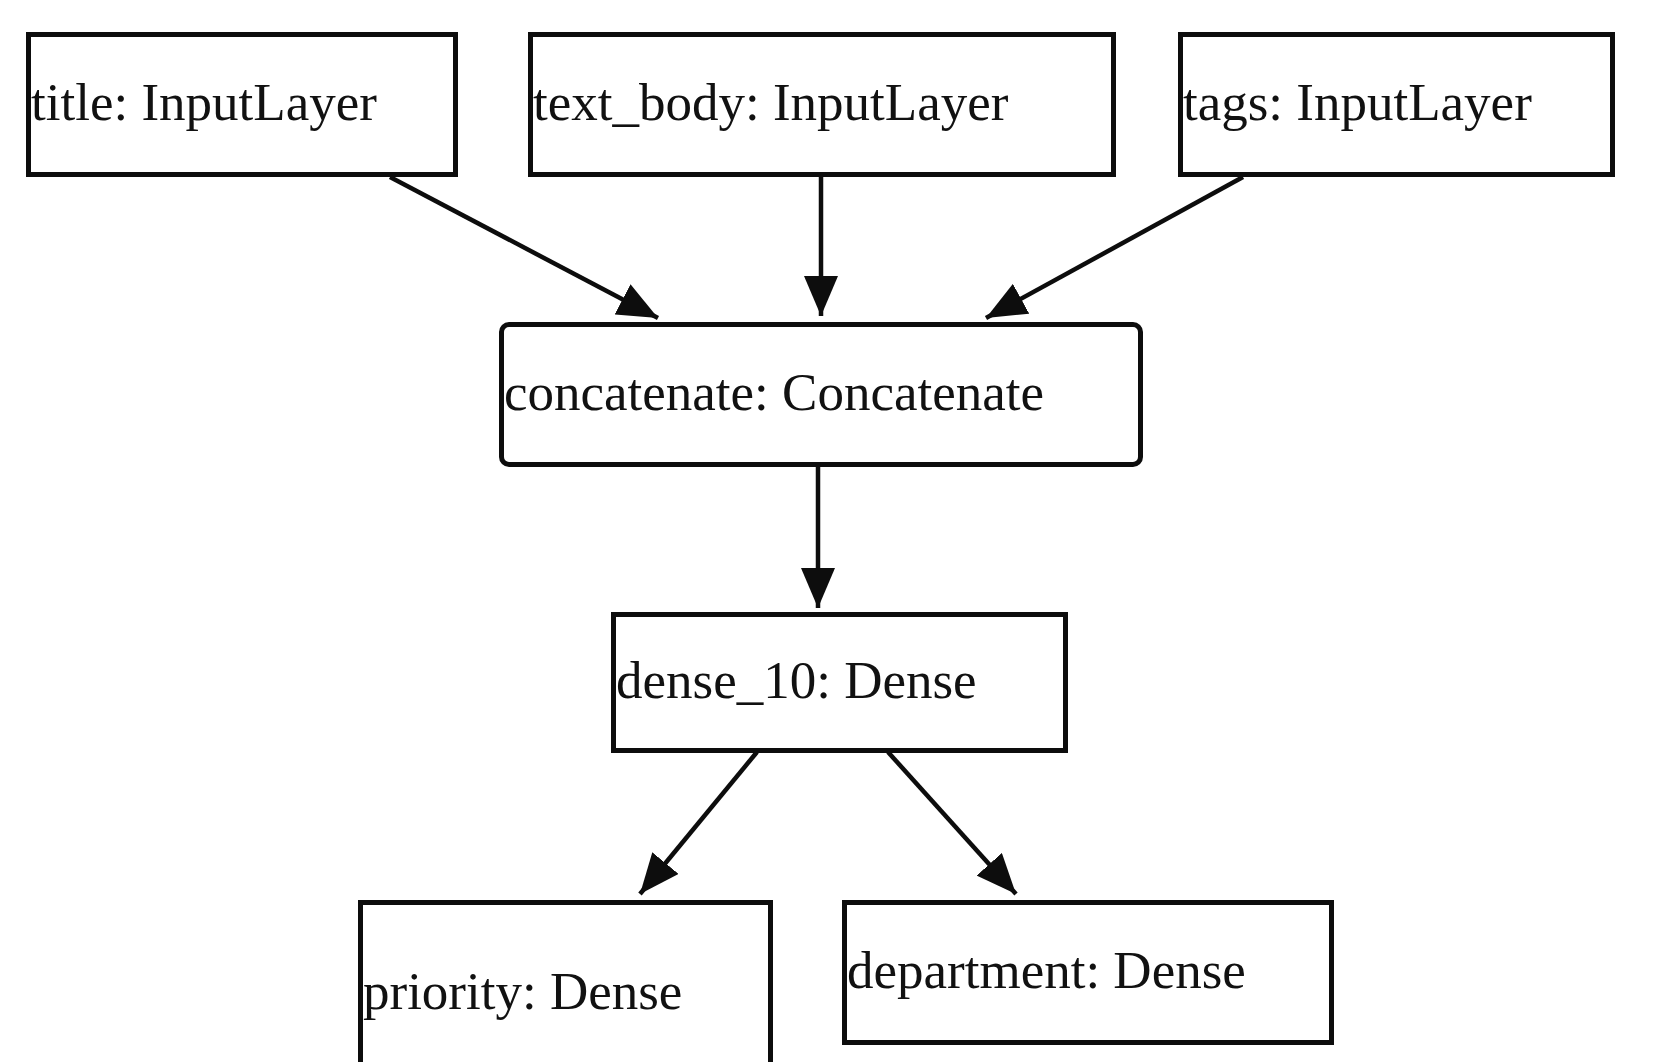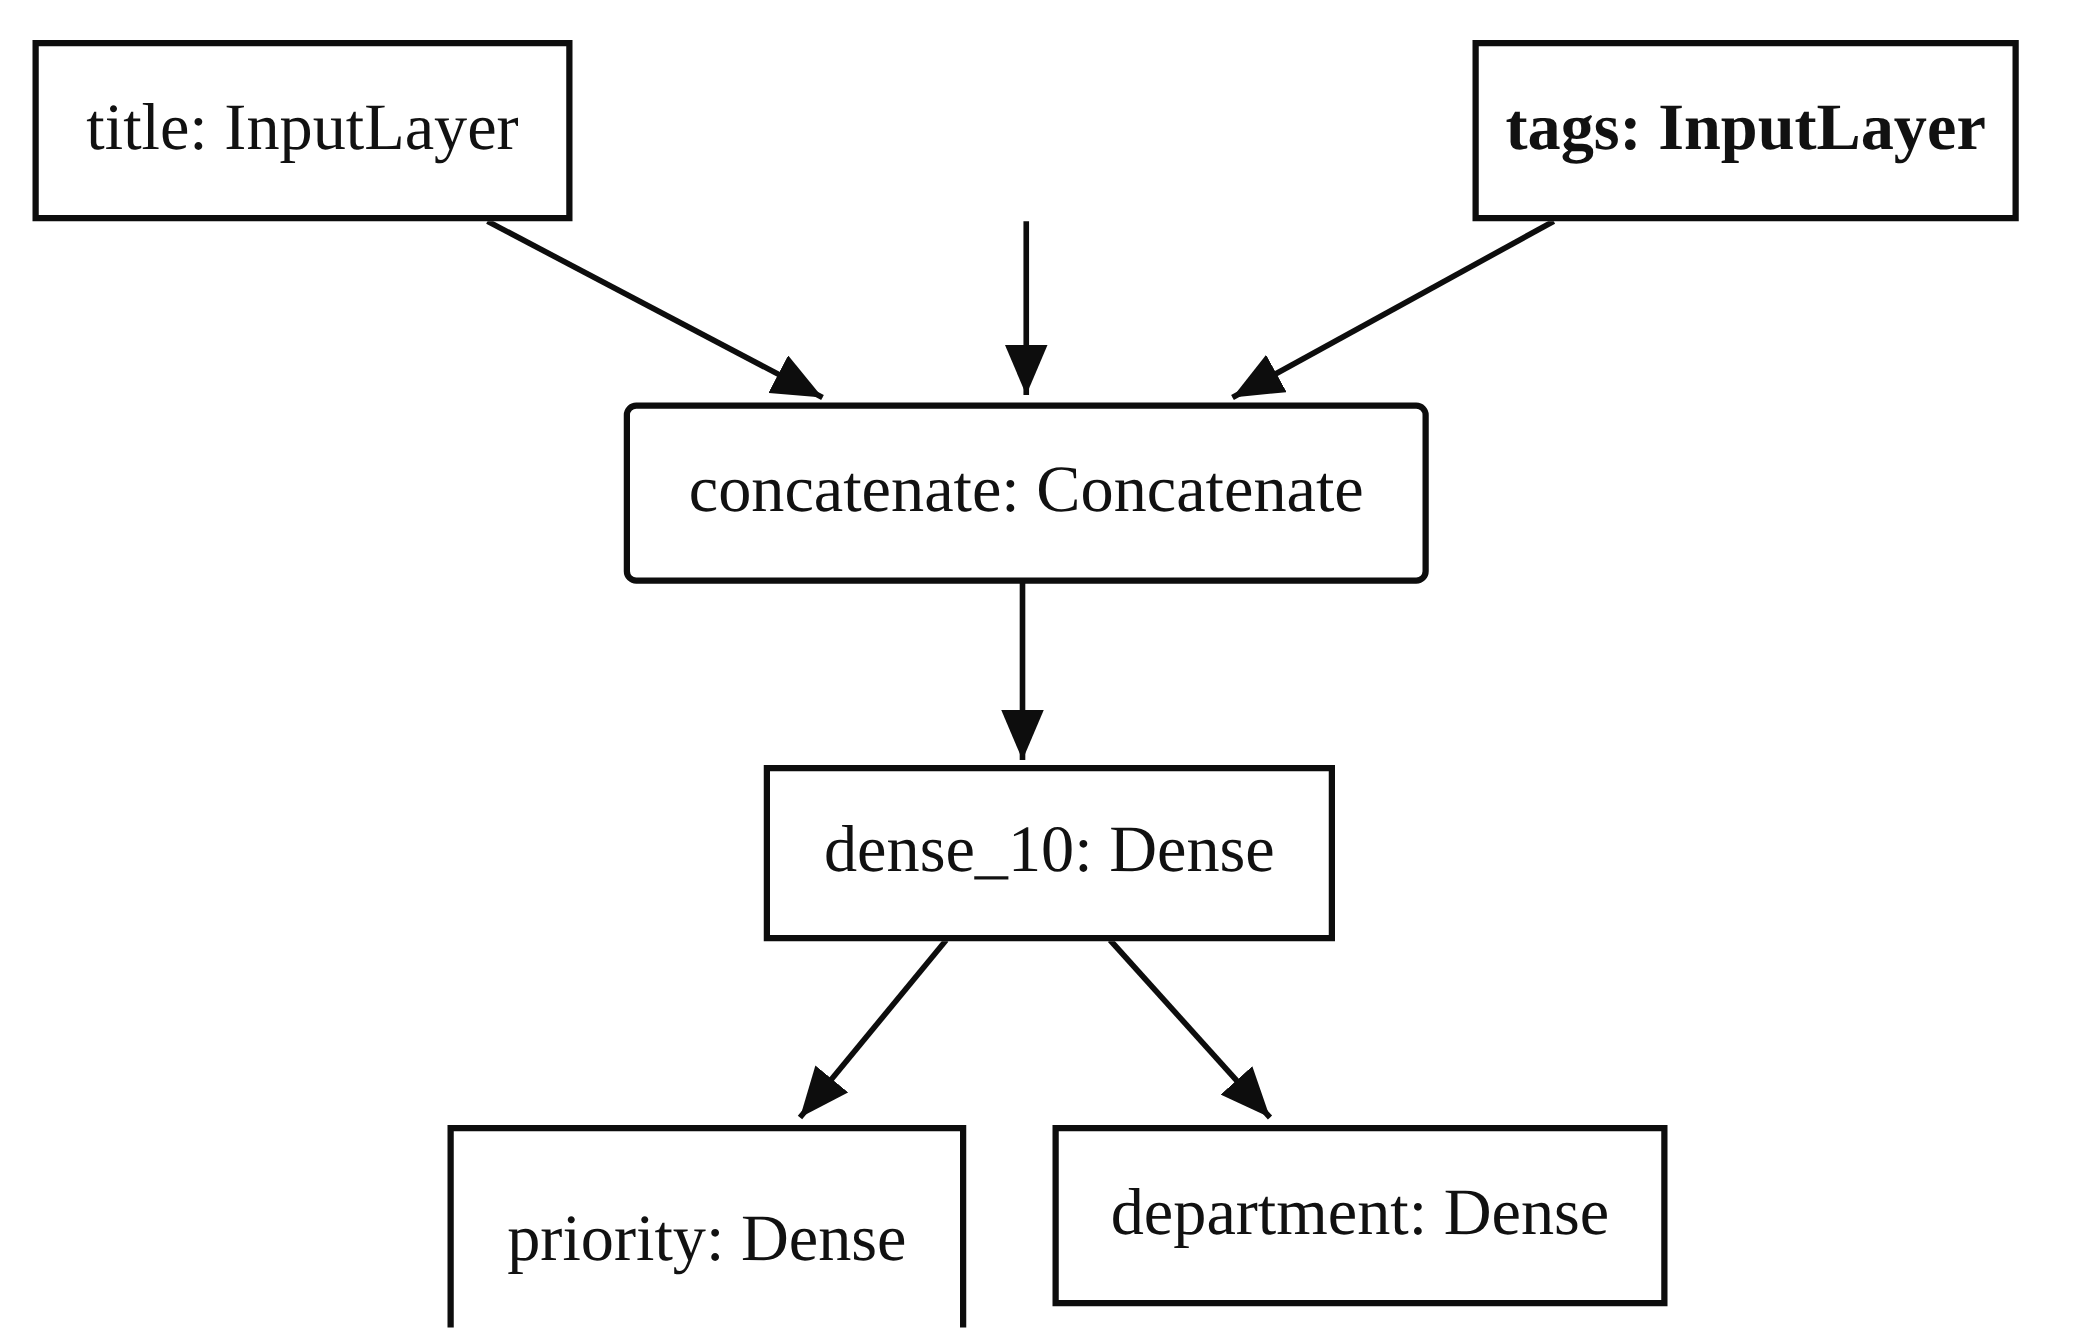--- a/index.html
+++ b/index.html
@@ -23,35 +23,35 @@
     height: 1062px;
     pointer-events: none;
   }
   .node {
     position: absolute;
     box-sizing: border-box;
     background: #ffffff;
     border: 5px solid #0d0d0d;
     display: flex;
     align-items: center;
-    justify-content: center;
+    justify-content: flex-start;
     text-align: center;
   }
   .node .label {
     font-size: 53px;
     color: #111111;
     letter-spacing: 0px;
     white-space: nowrap;
     line-height: 1;
     padding-bottom: 4px;
   }
   
   #node-title       { left: 26px;   top: 32px;  width: 432px; height: 145px; }
   #node-text-body   { left: 528px;  top: 32px;  width: 588px; height: 145px; }
-  #node-tags        { left: 1178px; top: 32px;  width: 437px; height: 145px; font-weight: bold; }
+  #node-tags        { left: 1178px; top: 32px;  width: 437px; height: 145px; }
   #node-concatenate { left: 499px;  top: 322px; width: 644px; height: 145px; border-radius: 10px; }
   #node-dense-10    { left: 593px;  top: 612px; width: 457px; height: 141px; margin-left: 18px; }
   #node-priority    { left: 358px;  top: 900px; width: 415px; height: 187px; }
   #node-department  { left: 842px;  top: 900px; width: 492px; height: 145px; }
   .edge {
     stroke: #0d0d0d;
     stroke-width: 4.5px;
     fill: none;
   }
 </style>
@@ -71,20 +71,23 @@
     <line class="edge" x1="1243" y1="177" x2="986" y2="318" marker-end="url(#arrowhead)"></line>
     <line class="edge" x1="818" y1="465" x2="818" y2="608" marker-end="url(#arrowhead)"></line>
     <line class="edge" x1="757" y1="752" x2="640" y2="894" marker-end="url(#arrowhead)"></line>
     <line class="edge" x1="888" y1="752" x2="1016" y2="894" marker-end="url(#arrowhead)"></line>
   </svg>
 
   <div class="node" id="node-title">
     <span class="label">title: InputLayer</span>
   </div>
 
+  <div class="node" id="node-text-body">
+    <span class="label">text_body: InputLayer</span>
+  </div>
 
   <div class="node" id="node-tags">
     <span class="label">tags: InputLayer</span>
   </div>
 
   <div class="node" id="node-concatenate">
     <span class="label">concatenate: Concatenate</span>
   </div>
 
   <div class="node" id="node-dense-10">

